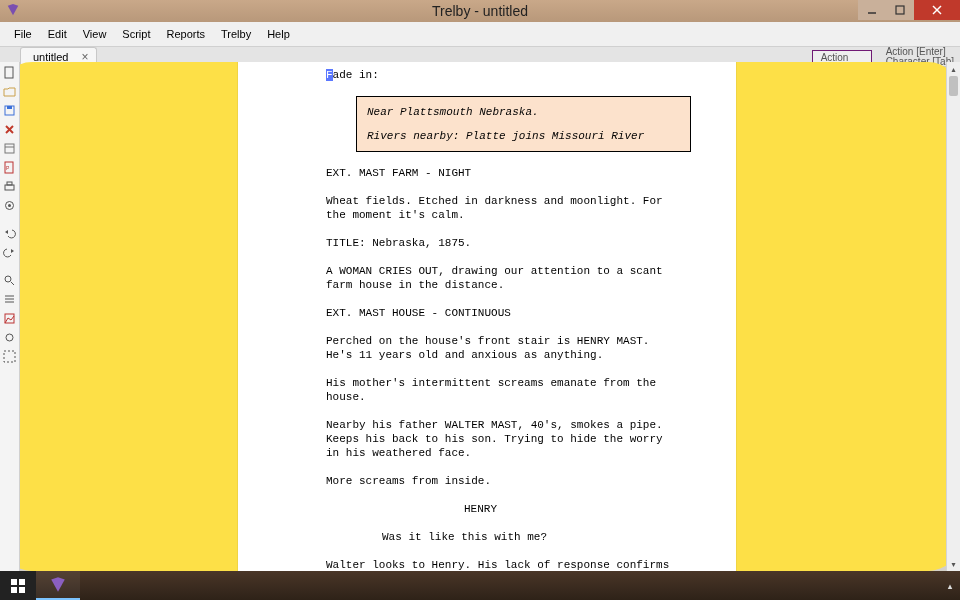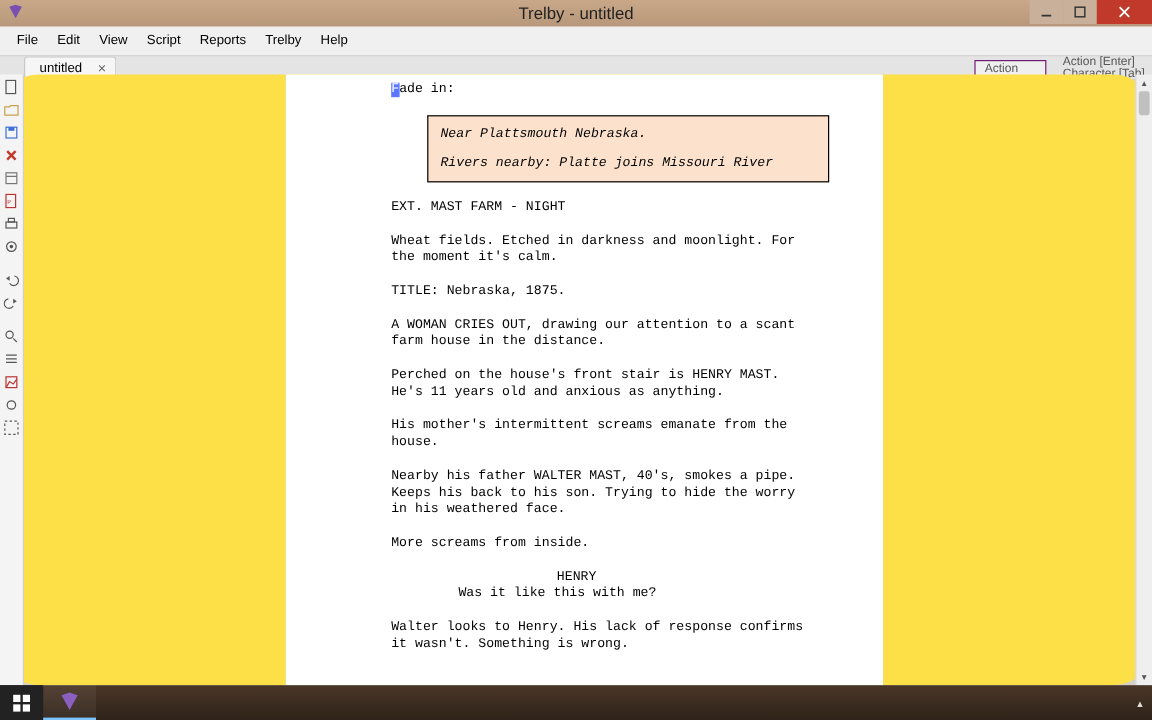--- a/index.html
+++ b/index.html
@@ -187,21 +187,21 @@
   padding: 10px 56px 20px 88px;
   font-family: "Courier New", monospace;
   font-size: 11px;
   line-height: 14px;
   color: #000;
 }
 .elem { margin-bottom: 14px; white-space: pre-wrap; }
 .elem.scene-heading {}
 .elem.action {}
 .elem.character { text-align: left; padding-left: 138px; }
-.elem.dialogue { padding-left: 56px; padding-right: 40px; }
+.elem.dialogue { padding-left: 56px; padding-right: 40px; margin-top: 14px; }
 .elem.first { margin-bottom: 14px; }
 .note-box {
   border: 1px solid #000;
   background: #fce2cc;
   font-style: italic;
   padding: 6px 10px;
   margin: 0 0 14px 30px;
   width: 335px;
 }
 .note-box div { margin: 2px 0; }
@@ -404,20 +404,21 @@
       <div class="note-box">
         <div>Near Plattsmouth Nebraska.</div>
         <div style="height:6px"></div>
         <div>Rivers nearby: Platte joins Missouri River</div>
       </div>
 
       <div class="elem scene-heading">EXT. MAST FARM - NIGHT</div>
       <div class="elem action">Wheat fields. Etched in darkness and moonlight. For the moment it's calm.</div>
       <div class="elem action">TITLE: Nebraska, 1875.</div>
       <div class="elem action">A WOMAN CRIES OUT, drawing our attention to a scant farm house in the distance.</div>
+      <div class="elem scene-heading">EXT. MAST HOUSE - CONTINUOUS</div>
       <div class="elem action">Perched on the house's front stair is HENRY MAST. He's 11 years old and anxious as anything.</div>
       <div class="elem action">His mother's intermittent screams emanate from the house.</div>
       <div class="elem action">Nearby his father WALTER MAST, 40's, smokes a pipe. Keeps his back to his son. Trying to hide the worry in his weathered face.</div>
       <div class="elem action">More screams from inside.</div>
       <div class="elem character" style="margin-bottom:0">HENRY</div>
       <div class="elem dialogue">Was it like this with me?</div>
       <div class="elem action">Walter looks to Henry. His lack of response confirms it wasn't. Something is wrong.</div>
 
     </div>
 

